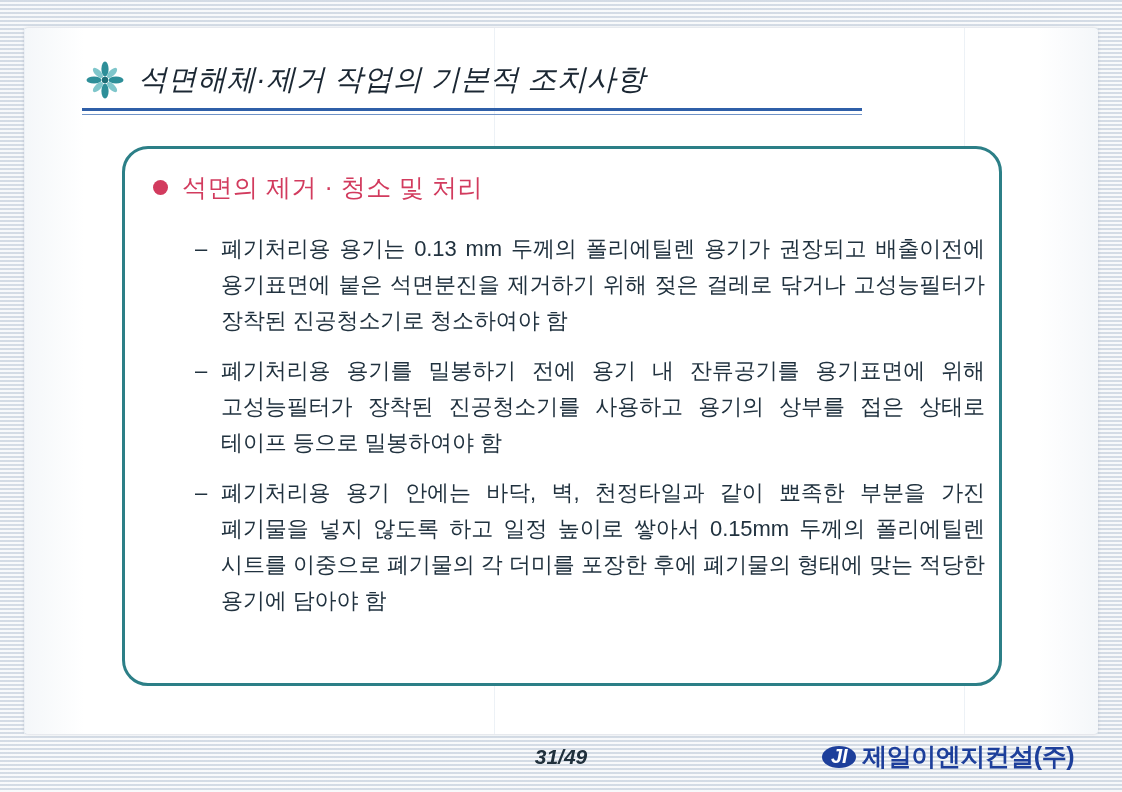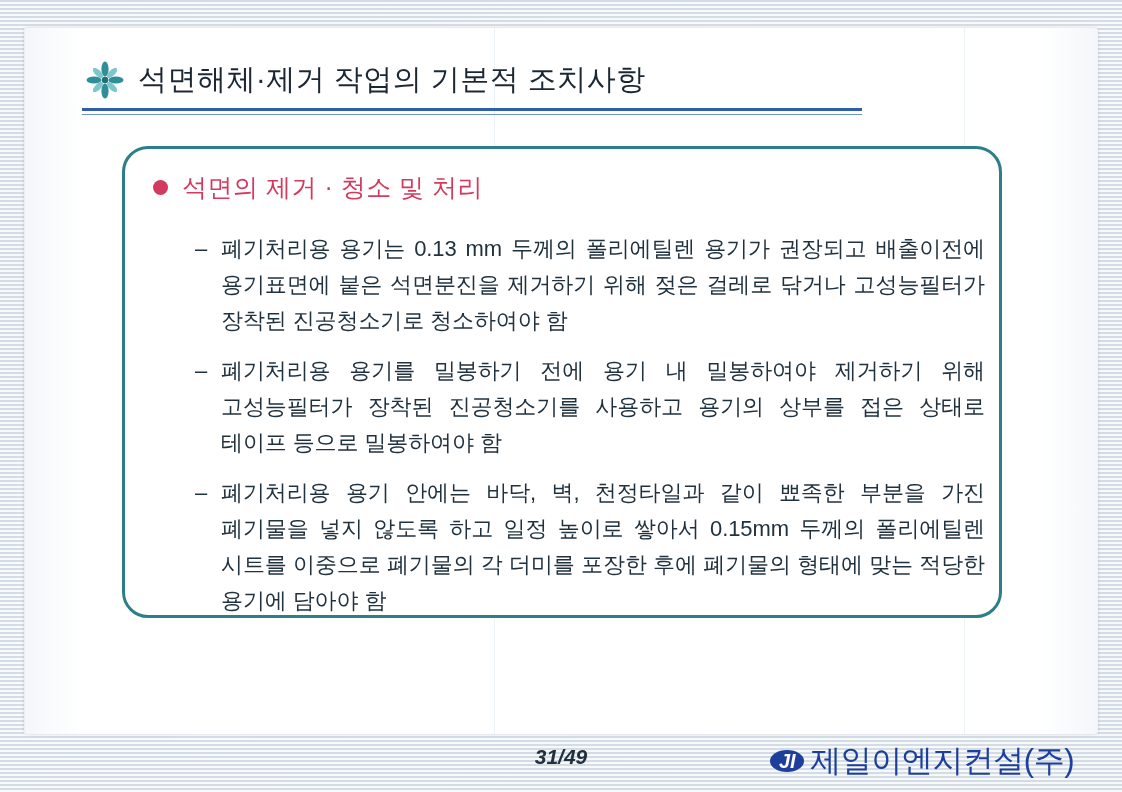--- a/index.html
+++ b/index.html
@@ -61,20 +61,21 @@
     position: relative;
     flex: 0 0 42px;
     margin-right: 12px;
   }
   .title-text {
     font-size: 29px;
     color: #1b2733;
     letter-spacing: 0.5px;
     font-weight: 500;
     white-space: nowrap;
+    font-style: italic;
   }
   .title-rule {
     position: absolute;
     left: 58px;
     top: 80px;
     width: 780px;
     height: 0;
     border-top: 3px solid #2f5fa8;
   }
   .title-rule-thin {
@@ -85,21 +86,21 @@
     height: 0;
     border-top: 1px solid #6f93c7;
   }
 
   
   .content-box {
     position: absolute;
     left: 98px;
     top: 118px;
     width: 880px;
-    height: 472px;
+    height: 540px;
     border: 3px solid #2c7f87;
     border-radius: 26px;
     background: #ffffff;
     box-sizing: border-box;
   }
 
   .bullet-head {
     position: absolute;
     left: 28px;
     top: 22px;
@@ -175,22 +176,22 @@
     font-size: 20px;
     font-weight: bold;
     font-style: italic;
     display: flex;
     align-items: center;
     justify-content: center;
     margin-right: 6px;
     flex: 0 0 34px;
   }
   .logo-text {
-    font-size: 31px;
-    font-weight: normal;
+    font-size: 25px;
+    font-weight: bold;
     color: #1d3f9b;
     letter-spacing: -0.5px;
     white-space: nowrap;
   }
 </style>
 </head>
 <body>
 
 <div class="slide-frame">
   <div class="slide-page">
@@ -227,21 +228,21 @@
         <span class="bullet-head-text">석면의 제거 · 청소 및 처리</span>
       </div>
 
       <div class="sub-list">
         <div class="sub-item">
           <span class="dash">–</span>
           <span class="sub-text">폐기처리용 용기는 0.13 mm 두께의 폴리에틸렌 용기가 권장되고 배출이전에 용기표면에 붙은 석면분진을 제거하기 위해 젖은 걸레로 닦거나 고성능필터가 장착된 진공청소기로 청소하여야 함</span>
         </div>
         <div class="sub-item">
           <span class="dash">–</span>
-          <span class="sub-text">폐기처리용 용기를 밀봉하기 전에 용기 내 밀봉하여야 제거하기 위해 고성능필터가 장착된 진공청소기를 사용하고 용기의 상부를 접은 상태로 테이프 등으로 밀봉하여야 함</span>
+          <span class="sub-text">폐기처리용 용기를 밀봉하기 전에 용기 내 잔류공기를 용기표면에 위해 고성능필터가 장착된 진공청소기를 사용하고 용기의 상부를 접은 상태로 테이프 등으로 밀봉하여야 함</span>
         </div>
         <div class="sub-item">
           <span class="dash">–</span>
           <span class="sub-text">폐기처리용 용기 안에는 바닥, 벽, 천정타일과 같이 뾰족한 부분을 가진 폐기물을 넣지 않도록 하고 일정 높이로 쌓아서 0.15mm 두께의 폴리에틸렌 시트를 이중으로 폐기물의 각 더미를 포장한 후에 폐기물의 형태에 맞는 적당한 용기에 담아야 함</span>
         </div>
       </div>
     </div>
   </div>
 
   <div class="page-number">31/49</div>

